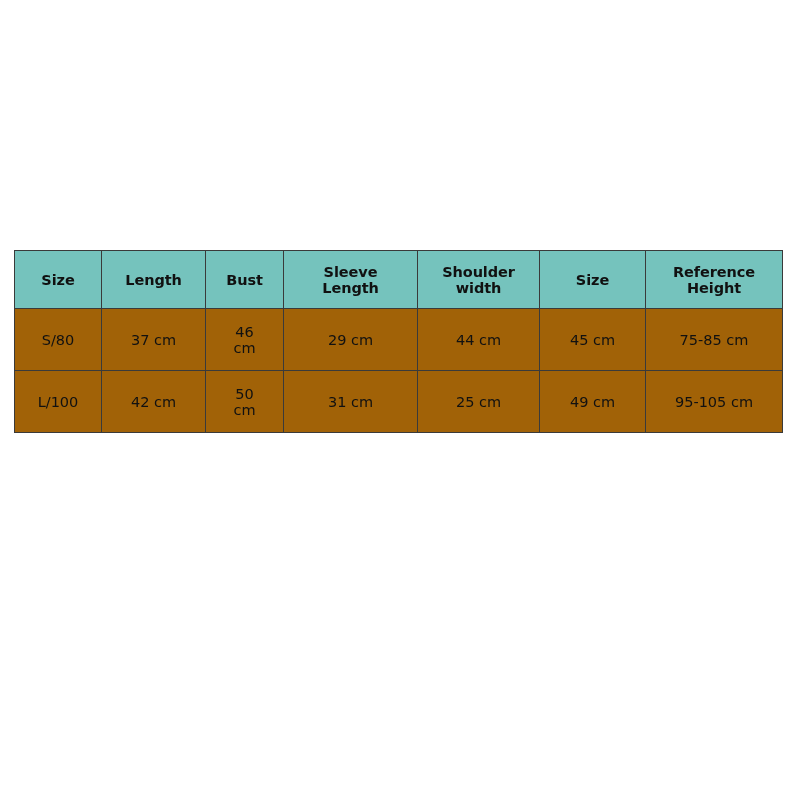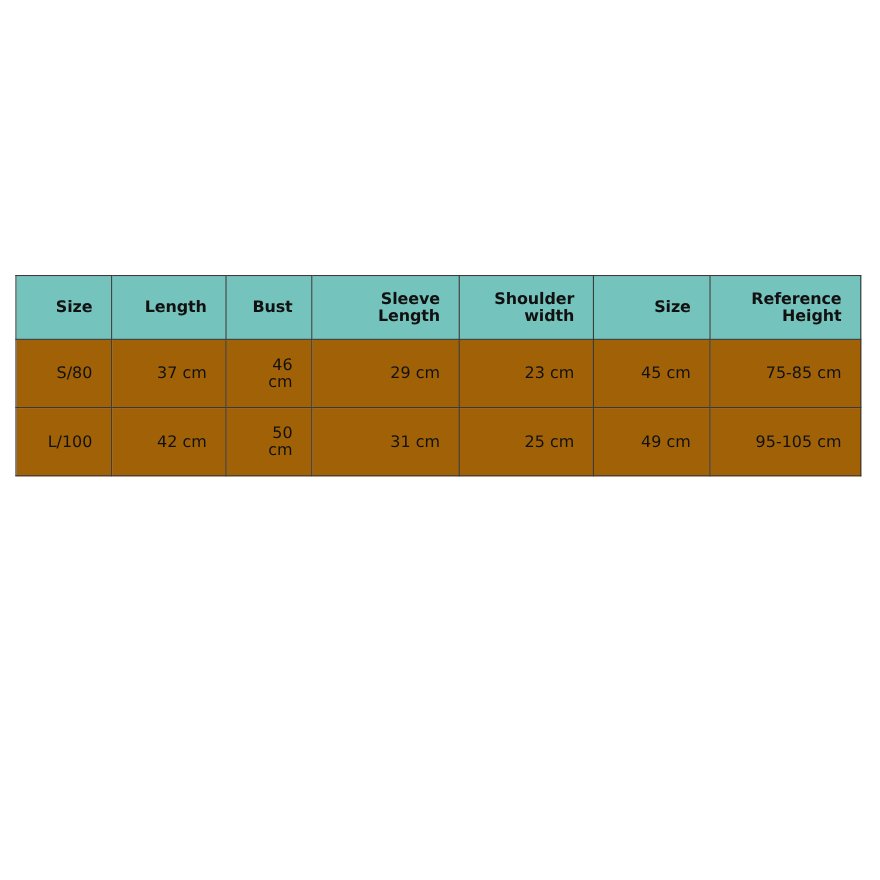--- a/index.html
+++ b/index.html
@@ -30,21 +30,21 @@
   table.size-chart {
     border-collapse: collapse;
     table-layout: fixed;
     width: 768px;
     background: #ffffff;
   }
 
   table.size-chart th,
   table.size-chart td {
     border: 1px solid #3a3a3a;
-    text-align: right;
+    text-align: center;
     vertical-align: middle;
     color: #111111;
     padding: 0 17px;
   }
 
   table.size-chart thead th {
     background: #75c3bd;
     height: 57px;
     font-size: 14.5px;
     font-weight: bold;
@@ -92,21 +92,21 @@
           <th>Size</th>
           <th>Reference Height</th>
         </tr>
       </thead>
       <tbody>
         <tr>
           <td>S/80</td>
           <td>37 cm</td>
           <td>46 cm</td>
           <td>29 cm</td>
-          <td>23 cm</td>
+          <td>44 cm</td>
           <td>45 cm</td>
           <td>75-85 cm</td>
         </tr>
         <tr>
           <td>L/100</td>
           <td>42 cm</td>
           <td>50 cm</td>
           <td>31 cm</td>
           <td>25 cm</td>
           <td>49 cm</td>

